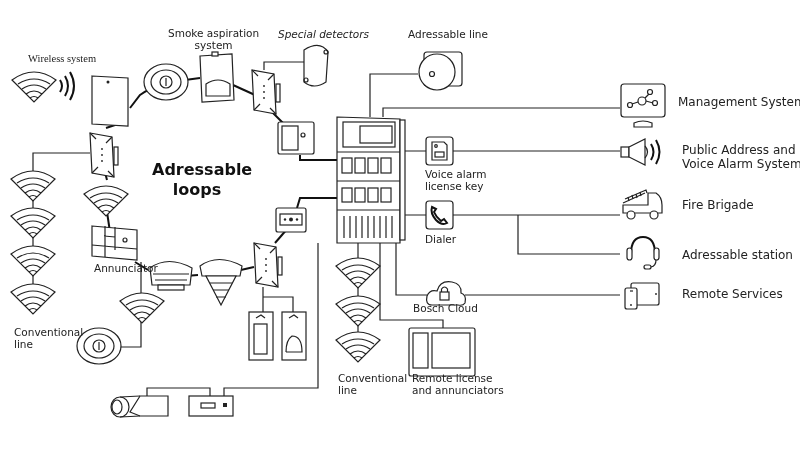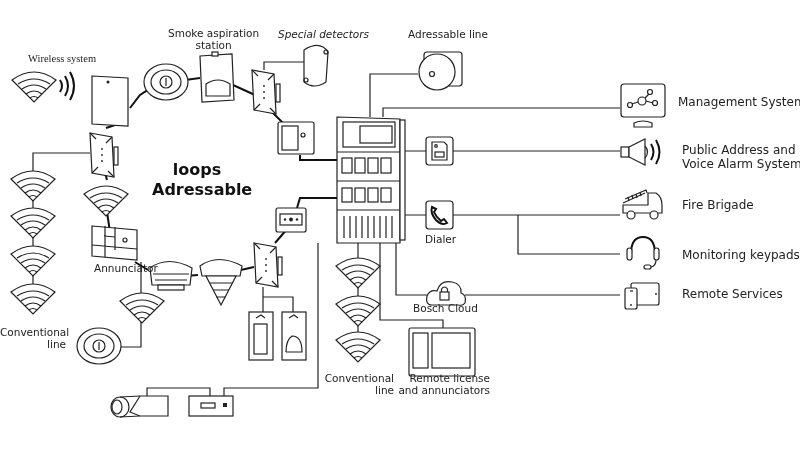--- a/index.html
+++ b/index.html
@@ -1,20 +1,20 @@
 <!DOCTYPE html>
 <html><head>
 <meta charset="utf-8">
 <style>
   html, body { margin: 0; padding: 0; background: #ffffff; }
   body { width: 800px; height: 450px; position: relative; overflow: hidden;
          font-family: "DejaVu Sans", sans-serif; color: #1a1a1a; }
   #diagram { position: absolute; left: 0; top: 0; width: 800px; height: 450px; }
   .lbl { position: absolute; font-size: 10.5px; line-height: 12px; white-space: nowrap; color: #222; }
-  .lbl.c { text-align: right; }
+  .lbl.c { text-align: left; padding-left: 14px; }
   .rlbl { position: absolute; font-size: 12px; line-height: 14px; color: #222; white-space: nowrap; }
   .title-loops { position: absolute; font-size: 16px; font-weight: bold; line-height: 20px; text-align: center; color: #111; }
   svg .ln { stroke: #222; stroke-width: 1.2; fill: none; }
   svg .lp { stroke: #111; stroke-width: 2; fill: none; }
   svg .dv { stroke: #222; stroke-width: 1.2; fill: #fff; }
   svg .dk { fill: #222; }
 </style>
 </head>
 <body>
 
@@ -280,56 +280,60 @@
     <rect x="631" y="283" width="28" height="22" rx="2" class="dv"></rect>
     <rect x="625" y="288" width="12" height="21" rx="2" class="dv"></rect>
     <line x1="630" y1="291" x2="633" y2="291" class="ln"></line>
     <circle cx="631" cy="305" r="0.9" class="dk"></circle>
         <circle cx="656" cy="294" r="0.9" class="dk"></circle>
   </g>
 </svg>
 
 
 <div class="title-loops" style="left:152px;top:160px;width:90px;">
+  <div>Adressable</div>
   <div>loops</div>
-  <div>Adressable</div>
 </div>
 
 <div class="lbl" style="left:28px;top:53px;font-family:Liberation Serif, serif;">Wireless system</div>
 <div class="lbl" style="left:168px;top:27px;text-align:center;">
   <div>Smoke aspiration</div>
-  <div>station</div>
+  <div>system</div>
 </div>
 <div class="lbl" style="left:278px;top:28px;font-style:italic;">Special detectors</div>
 <div class="lbl" style="left:408px;top:28px;">Adressable line</div>
 <div class="lbl" style="left:66px;top:262px;margin-left:28px;">Annunciator</div>
 <div class="lbl c" style="left:0px;top:326px;width:66px;">
   <div>Conventional</div>
   <div>line</div>
 </div>
 <div class="lbl c" style="left:324px;top:372px;width:70px;">
   <div>Conventional</div>
   <div>line</div>
 </div>
 <div class="lbl c" style="left:398px;top:372px;width:92px;">
   <div>Remote license</div>
   <div>and annunciators</div>
 </div>
+<div class="lbl" style="left:425px;top:168px;">
+  <div>Voice alarm</div>
+  <div>license key</div>
+</div>
 <div class="lbl" style="left:425px;top:233px;">Dialer</div>
 <div class="lbl" style="left:413px;top:302px;">Bosch Cloud</div>
 
 <div class="rlbl" style="left:678px;top:95px;">
   <div>Management System</div>
 </div>
 <div class="rlbl" style="left:682px;top:143px;">
   <div>Public Address and</div>
   <div>Voice Alarm System</div>
 </div>
 <div class="rlbl" style="left:682px;top:198px;">
   <div>Fire Brigade</div>
 </div>
 <div class="rlbl" style="left:682px;top:248px;">
-  <div>Monitoring keypads</div>
+  <div>Adressable station</div>
 </div>
 <div class="rlbl" style="left:682px;top:287px;text-align:center;">
   <div>Remote Services</div>
 </div>
 </div>
 
 </body></html>

